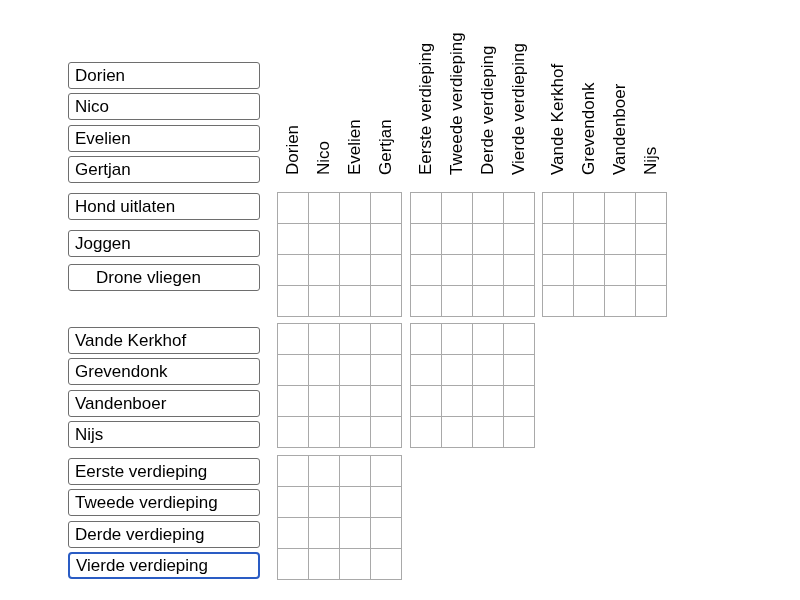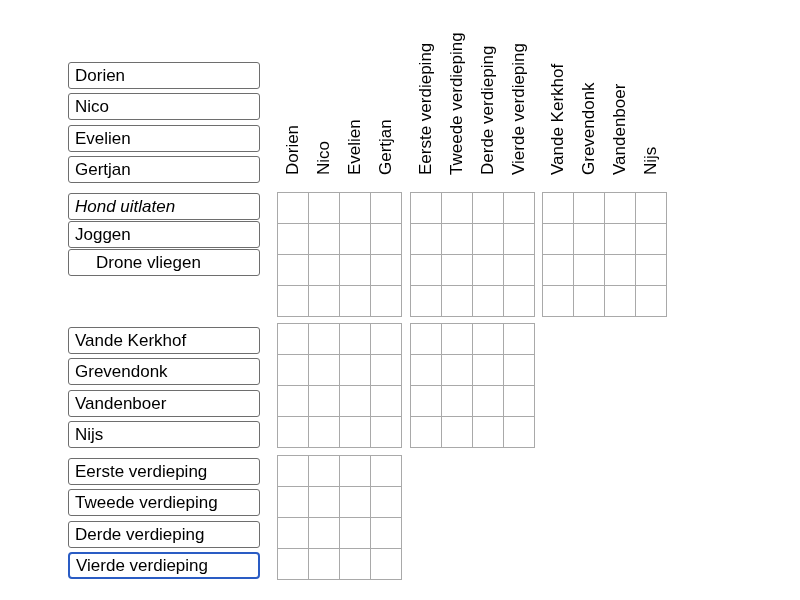--- a/index.html
+++ b/index.html
@@ -55,23 +55,23 @@
 
 <div class="stage">
 
   <div class="row-group" id="rg-names">
       <div class="label-box" style="top: 0px;">Dorien</div>
       <div class="label-box" style="top: 31px;">Nico</div>
       <div class="label-box" style="top: 63px;">Evelien</div>
       <div class="label-box" style="top: 94px;">Gertjan</div>
     </div>
   <div class="row-group" id="rg-activities">
-      <div class="label-box" style="top: 0px; font-style: italic;">Hond uitlaten</div>
-      <div class="label-box" style="top: 28px;">Joggen</div>
-      <div class="label-box" style="top: 56px; padding-left: 27px;">Drone vliegen</div>
+      <div class="label-box" style="top: 0px;">Hond uitlaten</div>
+      <div class="label-box" style="top: 37px;">Joggen</div>
+      <div class="label-box" style="top: 71px; padding-left: 27px;">Drone vliegen</div>
     </div>
   <div class="row-group" id="rg-surnames">
       <div class="label-box" style="top: 0px;">Vande Kerkhof</div>
       <div class="label-box" style="top: 31px;">Grevendonk</div>
       <div class="label-box" style="top: 63px;">Vandenboer</div>
       <div class="label-box" style="top: 94px;">Nijs</div>
     </div>
   <div class="row-group" id="rg-floors">
       <div class="label-box" style="top: 0px;">Eerste verdieping</div>
       <div class="label-box" style="top: 31px;">Tweede verdieping</div>

